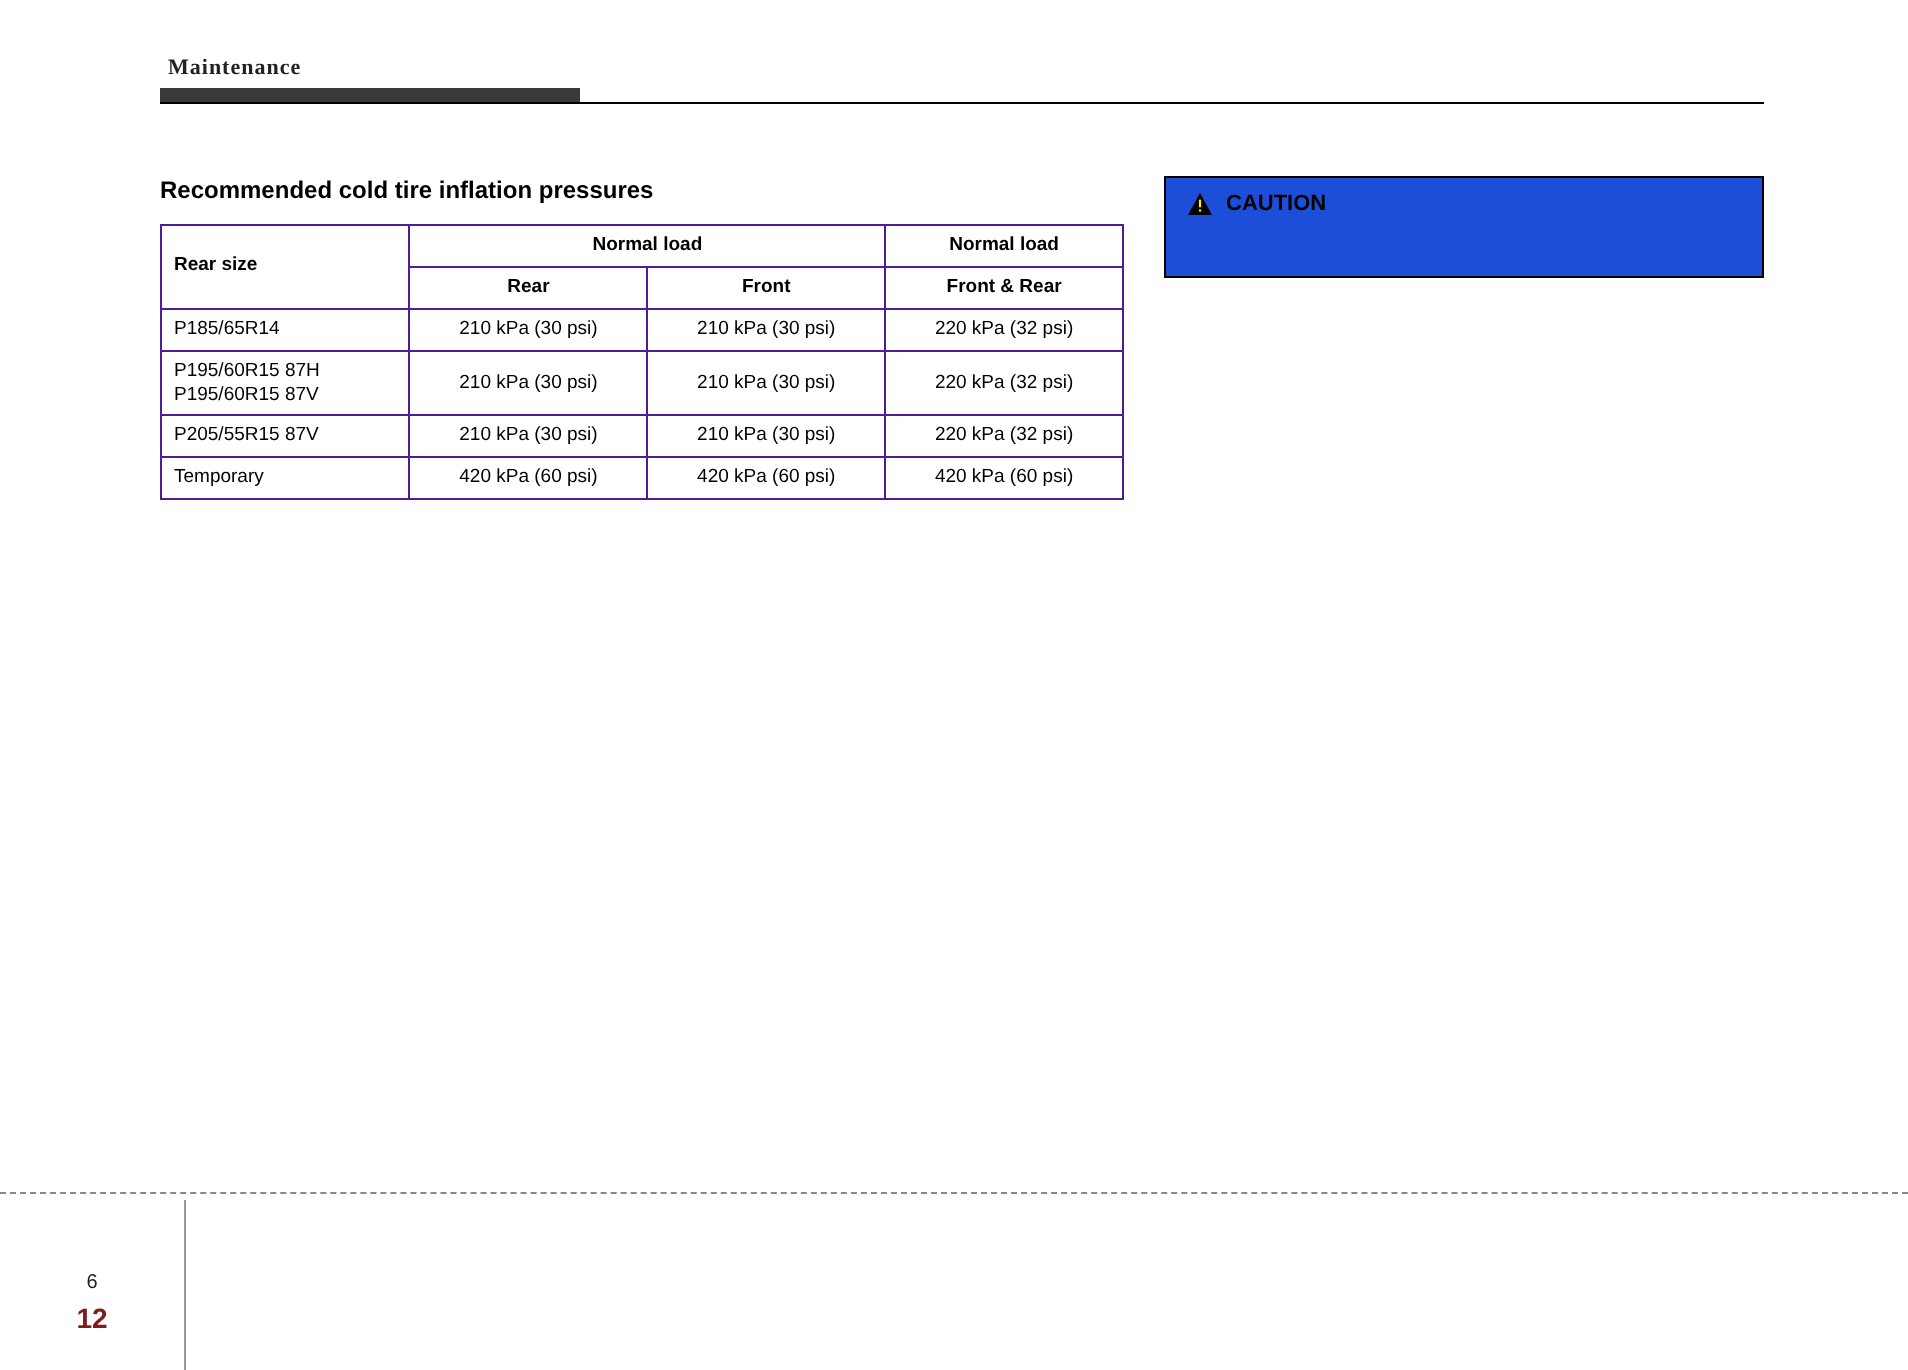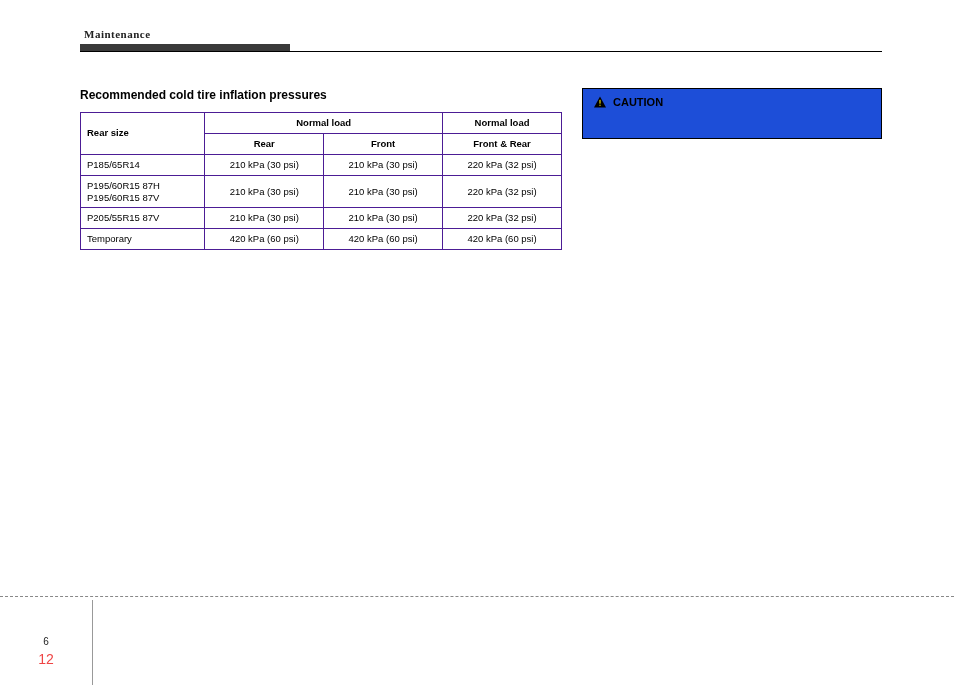--- a/index.html
+++ b/index.html
@@ -114,22 +114,22 @@
     width: 92px;
     text-align: center;
   }
   .footer .pg {
     font-size: 10px;
     color: #222;
     margin-bottom: 4px;
   }
   .footer .num {
     font-size: 14px;
-    font-weight: normal;
-    color: #ef4444;
+    font-weight: bold;
+    color: #7f1d1d;
   }
 </style>
 </head>
 <body>
 
 <div class="page">
   <div class="header-rule">
     <span class="tab">Maintenance</span>
     <div class="thick"></div>
     <div class="thin"></div>

